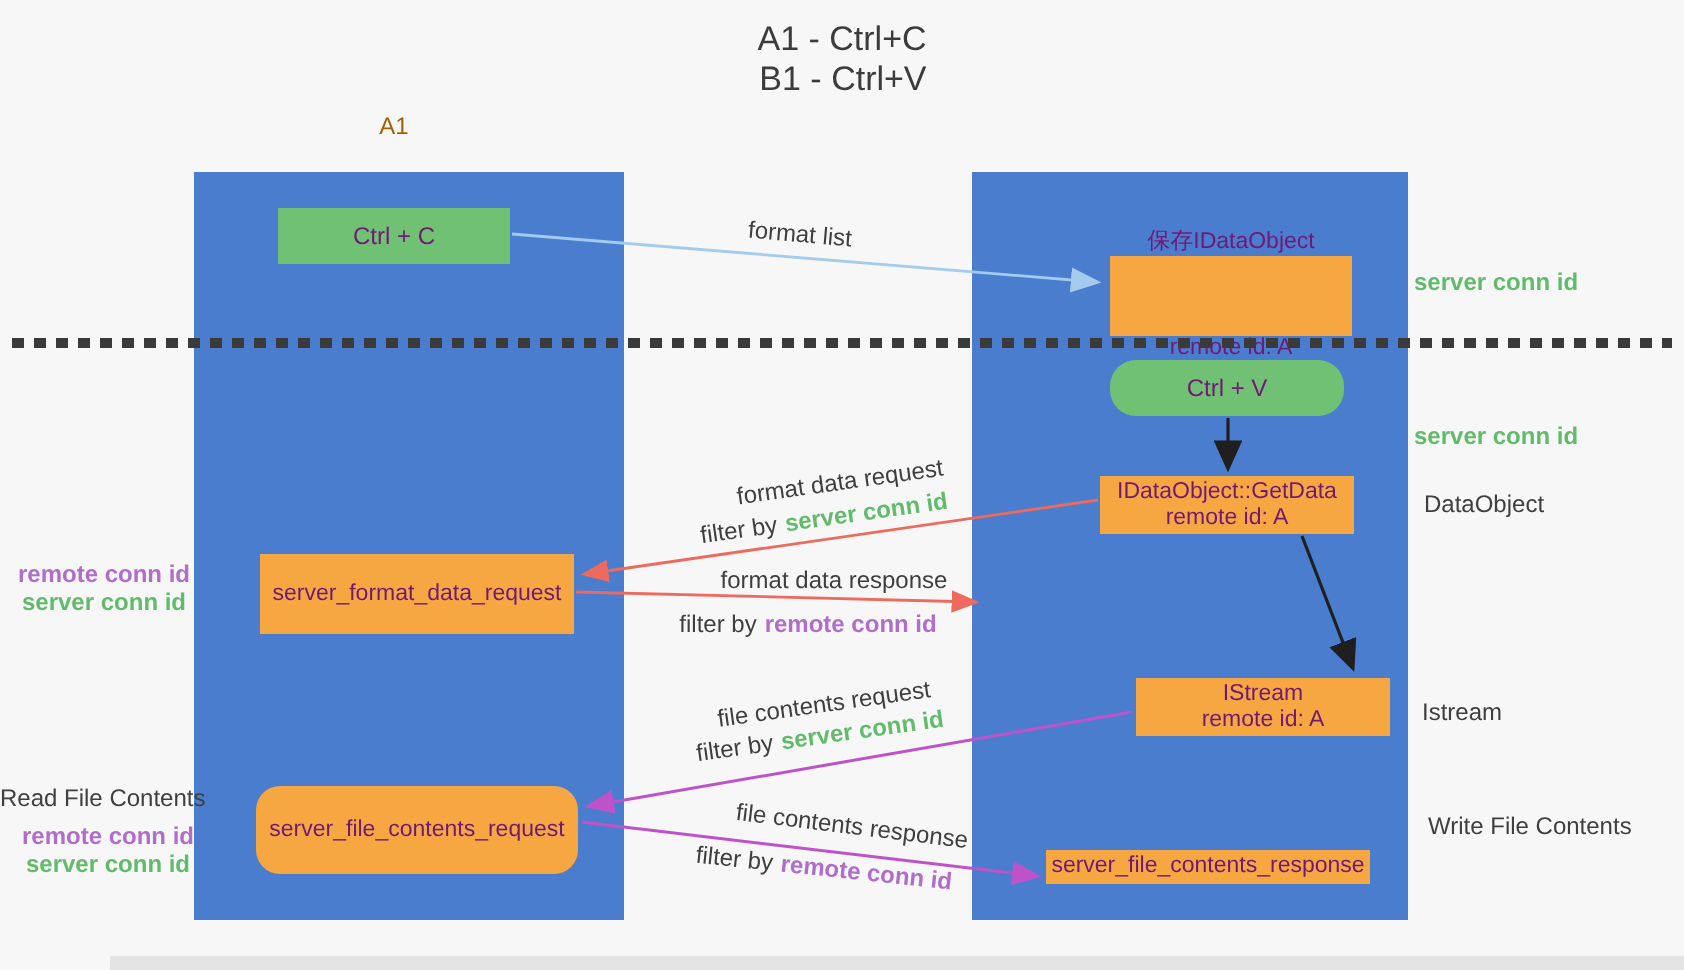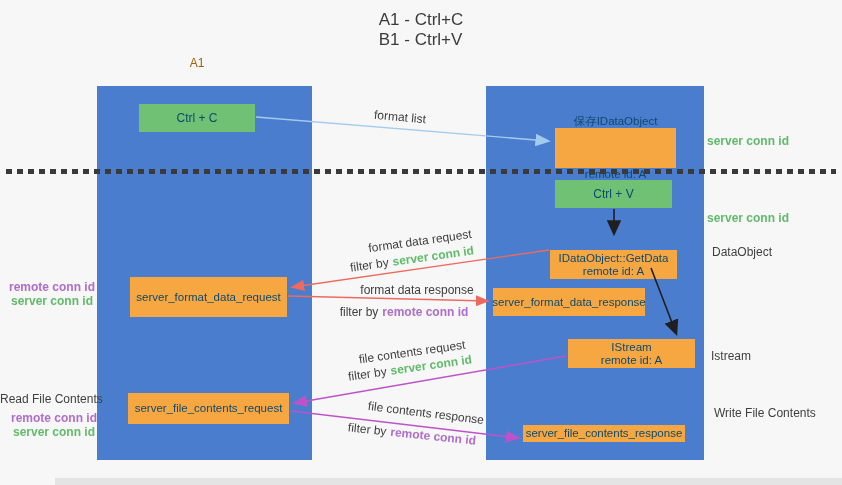--- a/index.html
+++ b/index.html
@@ -7,23 +7,23 @@
     position:relative;width:842px;height:485px;
     background:#f7f7f7;overflow:hidden;
     font-family:"Liberation Sans",sans-serif;color:#3f3f3f;
   }
   .col{position:absolute;top:86px;height:374px;background:#4a7dcd;}
   .col-left{left:97px;width:215px;}
   .col-right{left:486px;width:218px;}
   .col-header{position:absolute;top:56px;width:120px;text-align:center;
     font-size:12px;line-height:15px;color:#a16207;}
   .title{position:absolute;top:10px;left:50%;transform:translateX(-50%);
-    font-size:17px;line-height:20px;color:#3c3c3c;text-align:left;white-space:nowrap;}
+    font-size:17px;line-height:20px;color:#3c3c3c;text-align:right;white-space:nowrap;}
   .node{position:absolute;display:flex;flex-direction:column;align-items:center;
-    justify-content:center;color:#0c4a6e;font-size:11.5px;line-height:13px;
+    justify-content:center;color:#701a75;font-size:11.5px;line-height:13px;
     text-align:center;white-space:nowrap;}
   .green{background:#71c174;}
   .orange{background:#f7a742;}
   .lbl{position:absolute;font-size:12px;color:#3f3f3f;white-space:nowrap;}
   .rot{transform-origin:center;}
   .center-lbl{text-align:center;}
   .green-t{color:#62bb6b;font-weight:bold;}
   .purple-t{color:#b06dca;font-weight:bold;}
   .gap{margin-right:4px;}
   .divider{position:absolute;left:6px;top:169px;width:830px;height:5px;
@@ -72,32 +72,31 @@
     <line x1="614" y1="209" x2="614" y2="233" stroke="#1f1f1f" stroke-width="1.6" marker-end="url(#m-black)"></line>
     <line x1="549" y1="250" x2="293" y2="287" stroke="#ee6a5e" stroke-width="1.4" marker-end="url(#m-red)"></line>
     <line x1="288" y1="296" x2="487" y2="301" stroke="#ee6a5e" stroke-width="1.4" marker-end="url(#m-red)"></line>
     <line x1="651" y1="268" x2="676" y2="333" stroke="#1f1f1f" stroke-width="1.6" marker-end="url(#m-black)"></line>
     <line x1="566" y1="356" x2="295" y2="403" stroke="#be53c9" stroke-width="1.5" marker-end="url(#m-mag)"></line>
     <line x1="291" y1="411" x2="518" y2="438" stroke="#be53c9" stroke-width="1.5" marker-end="url(#m-mag)"></line>
   </svg>
 
   <div class="node green" style="left:139px;top:104px;width:116px;height:28px;font-size:12px;">Ctrl + C</div>
   <div class="node orange" style="left:130px;top:277px;width:157px;height:40px;">server_format_data_request</div>
-  <div class="node orange" style="left:128px;top:393px;width:161px;height:31px;">server_file_contents_request</div>
+  <div class="node orange" style="left:128px;top:393px;width:161px;height:44px;border-radius:12px;">server_file_contents_request</div>
 
   <div class="node orange" style="left:555px;top:128px;width:121px;height:40px;gap:40px;">
     <div>保存IDataObject</div>
     <div>remote id: A</div>
   </div>
-  <div class="node green" style="left:555px;top:180px;width:117px;height:28px;font-size:12px;">Ctrl + V</div>
-  <div class="node orange" style="left:550px;top:250px;width:127px;height:29px;">
+  <div class="node green" style="left:555px;top:180px;width:117px;height:28px;font-size:12px;border-radius:13px;">Ctrl + V</div>
+  <div class="node orange" style="left:550px;top:238px;width:127px;height:29px;">
     <div>IDataObject::GetData</div>
     <div>remote id: A</div>
   </div>
-  <div class="node orange" style="left:493px;top:288px;width:152px;height:28px;">server_format_data_response</div>
   <div class="node orange" style="left:568px;top:339px;width:127px;height:29px;">
     <div>IStream</div>
     <div>remote id: A</div>
   </div>
   <div class="node orange" style="left:523px;top:425px;width:162px;height:17px;">server_file_contents_response</div>
 
   <div class="lbl rot" style="left:400px;top:117px;transform:translate(-50%,-50%) rotate(5deg);">format list</div>
 
   <div class="lbl rot" style="left:420px;top:241px;transform:translate(-50%,-50%) rotate(-8deg);">format data request</div>
   <div class="lbl rot" style="left:412px;top:259px;transform:translate(-50%,-50%) rotate(-8deg);">

